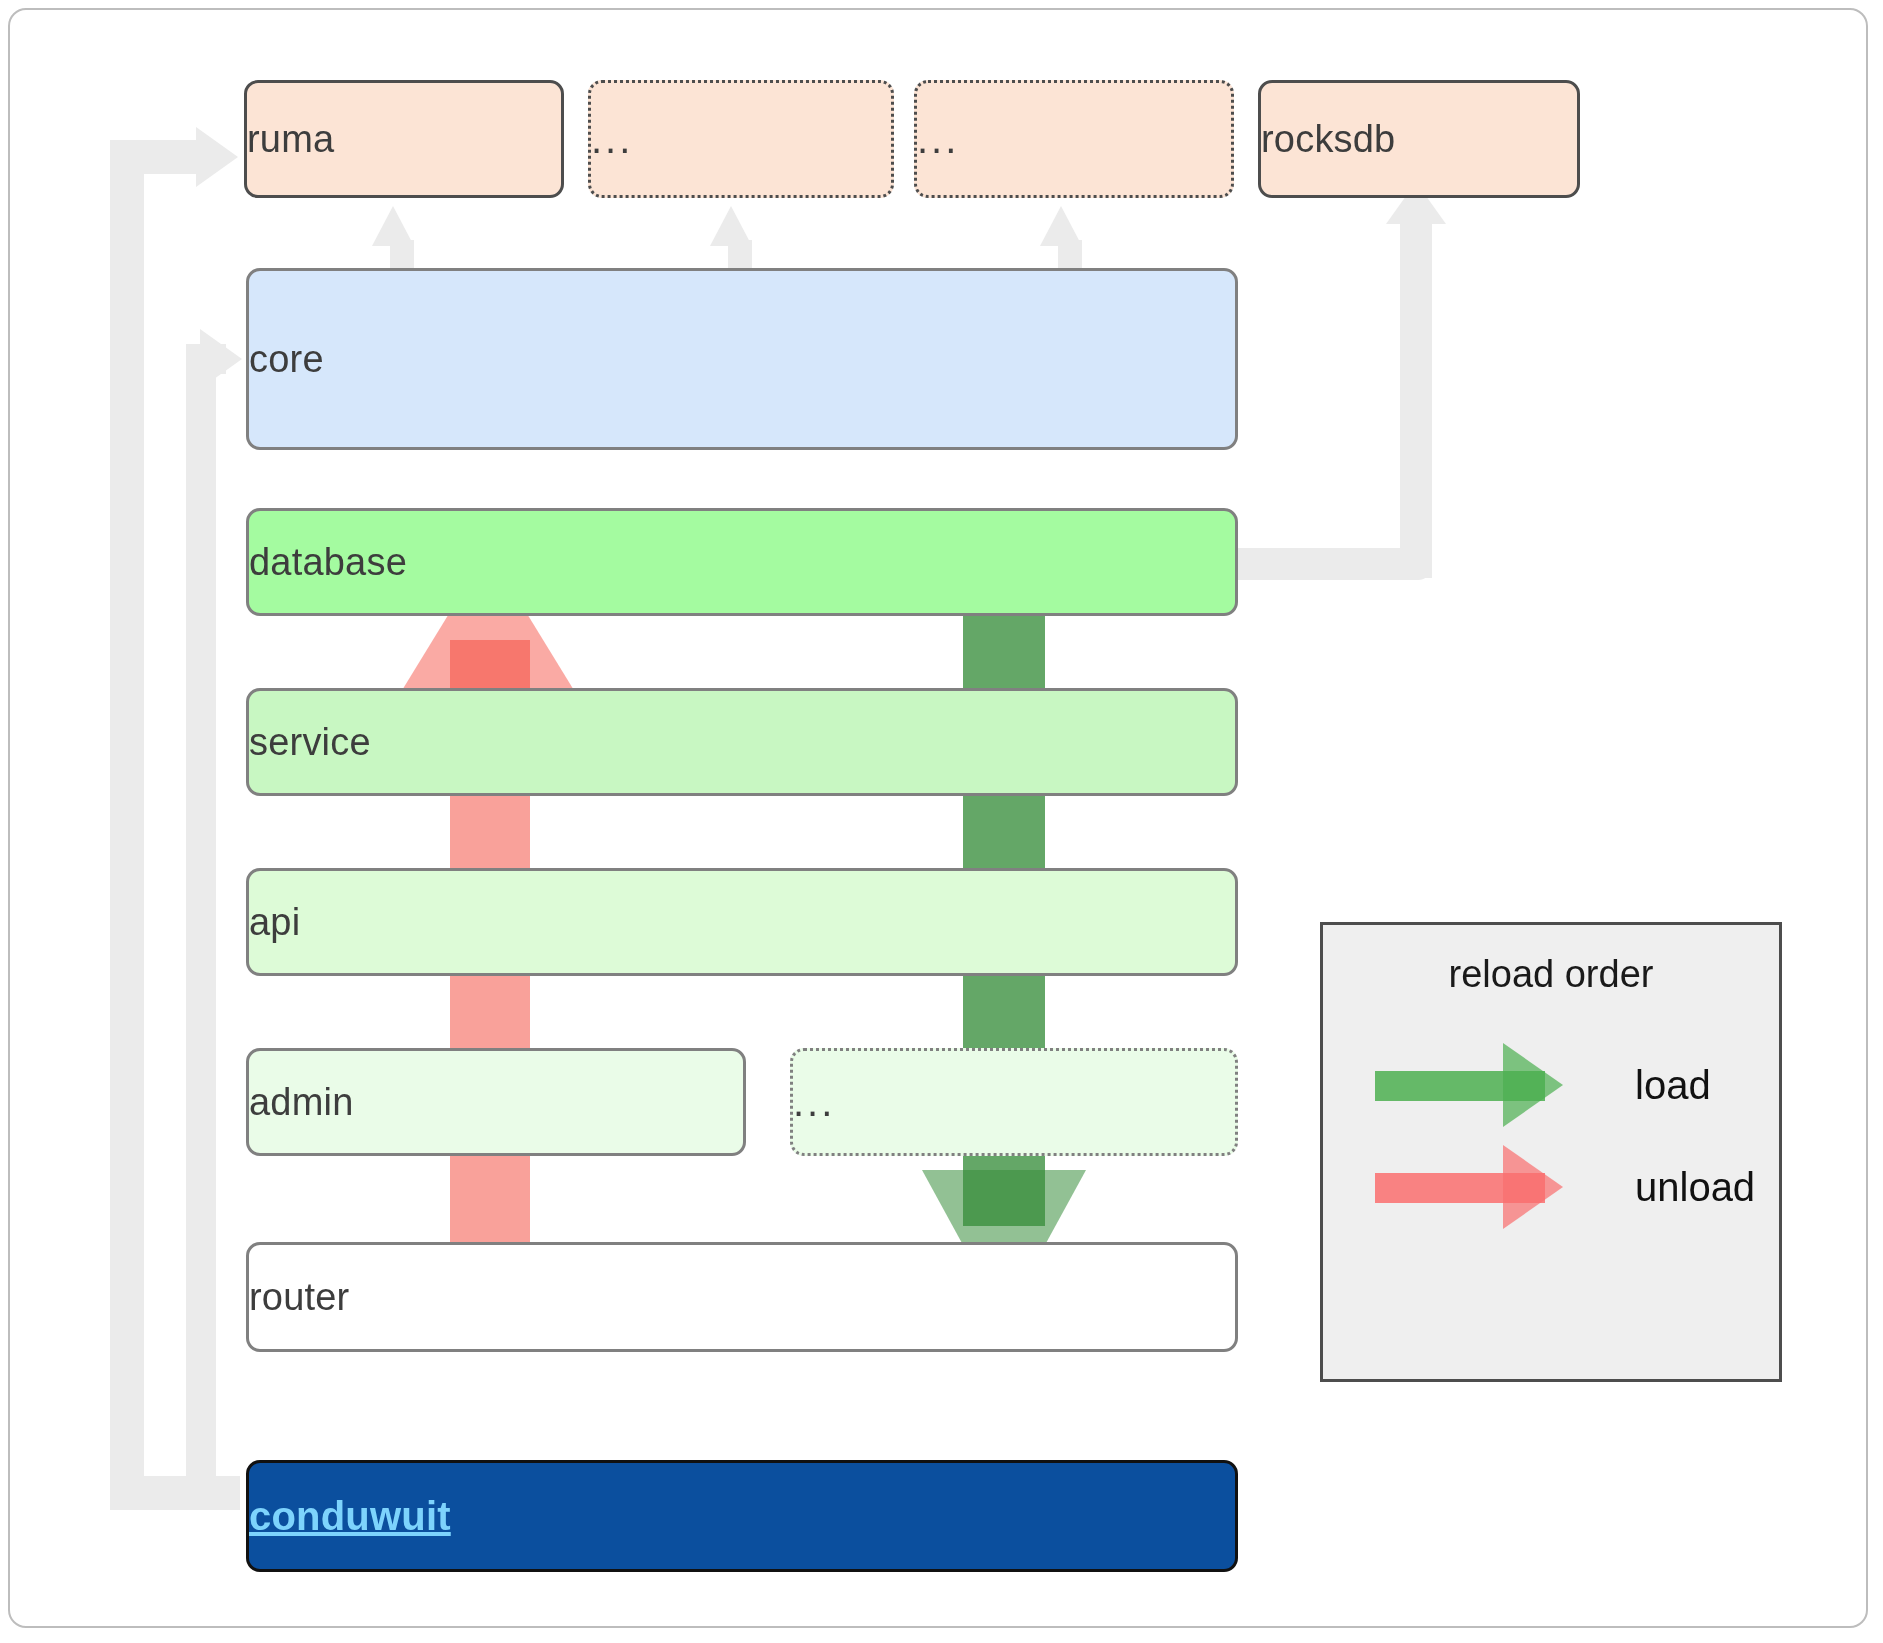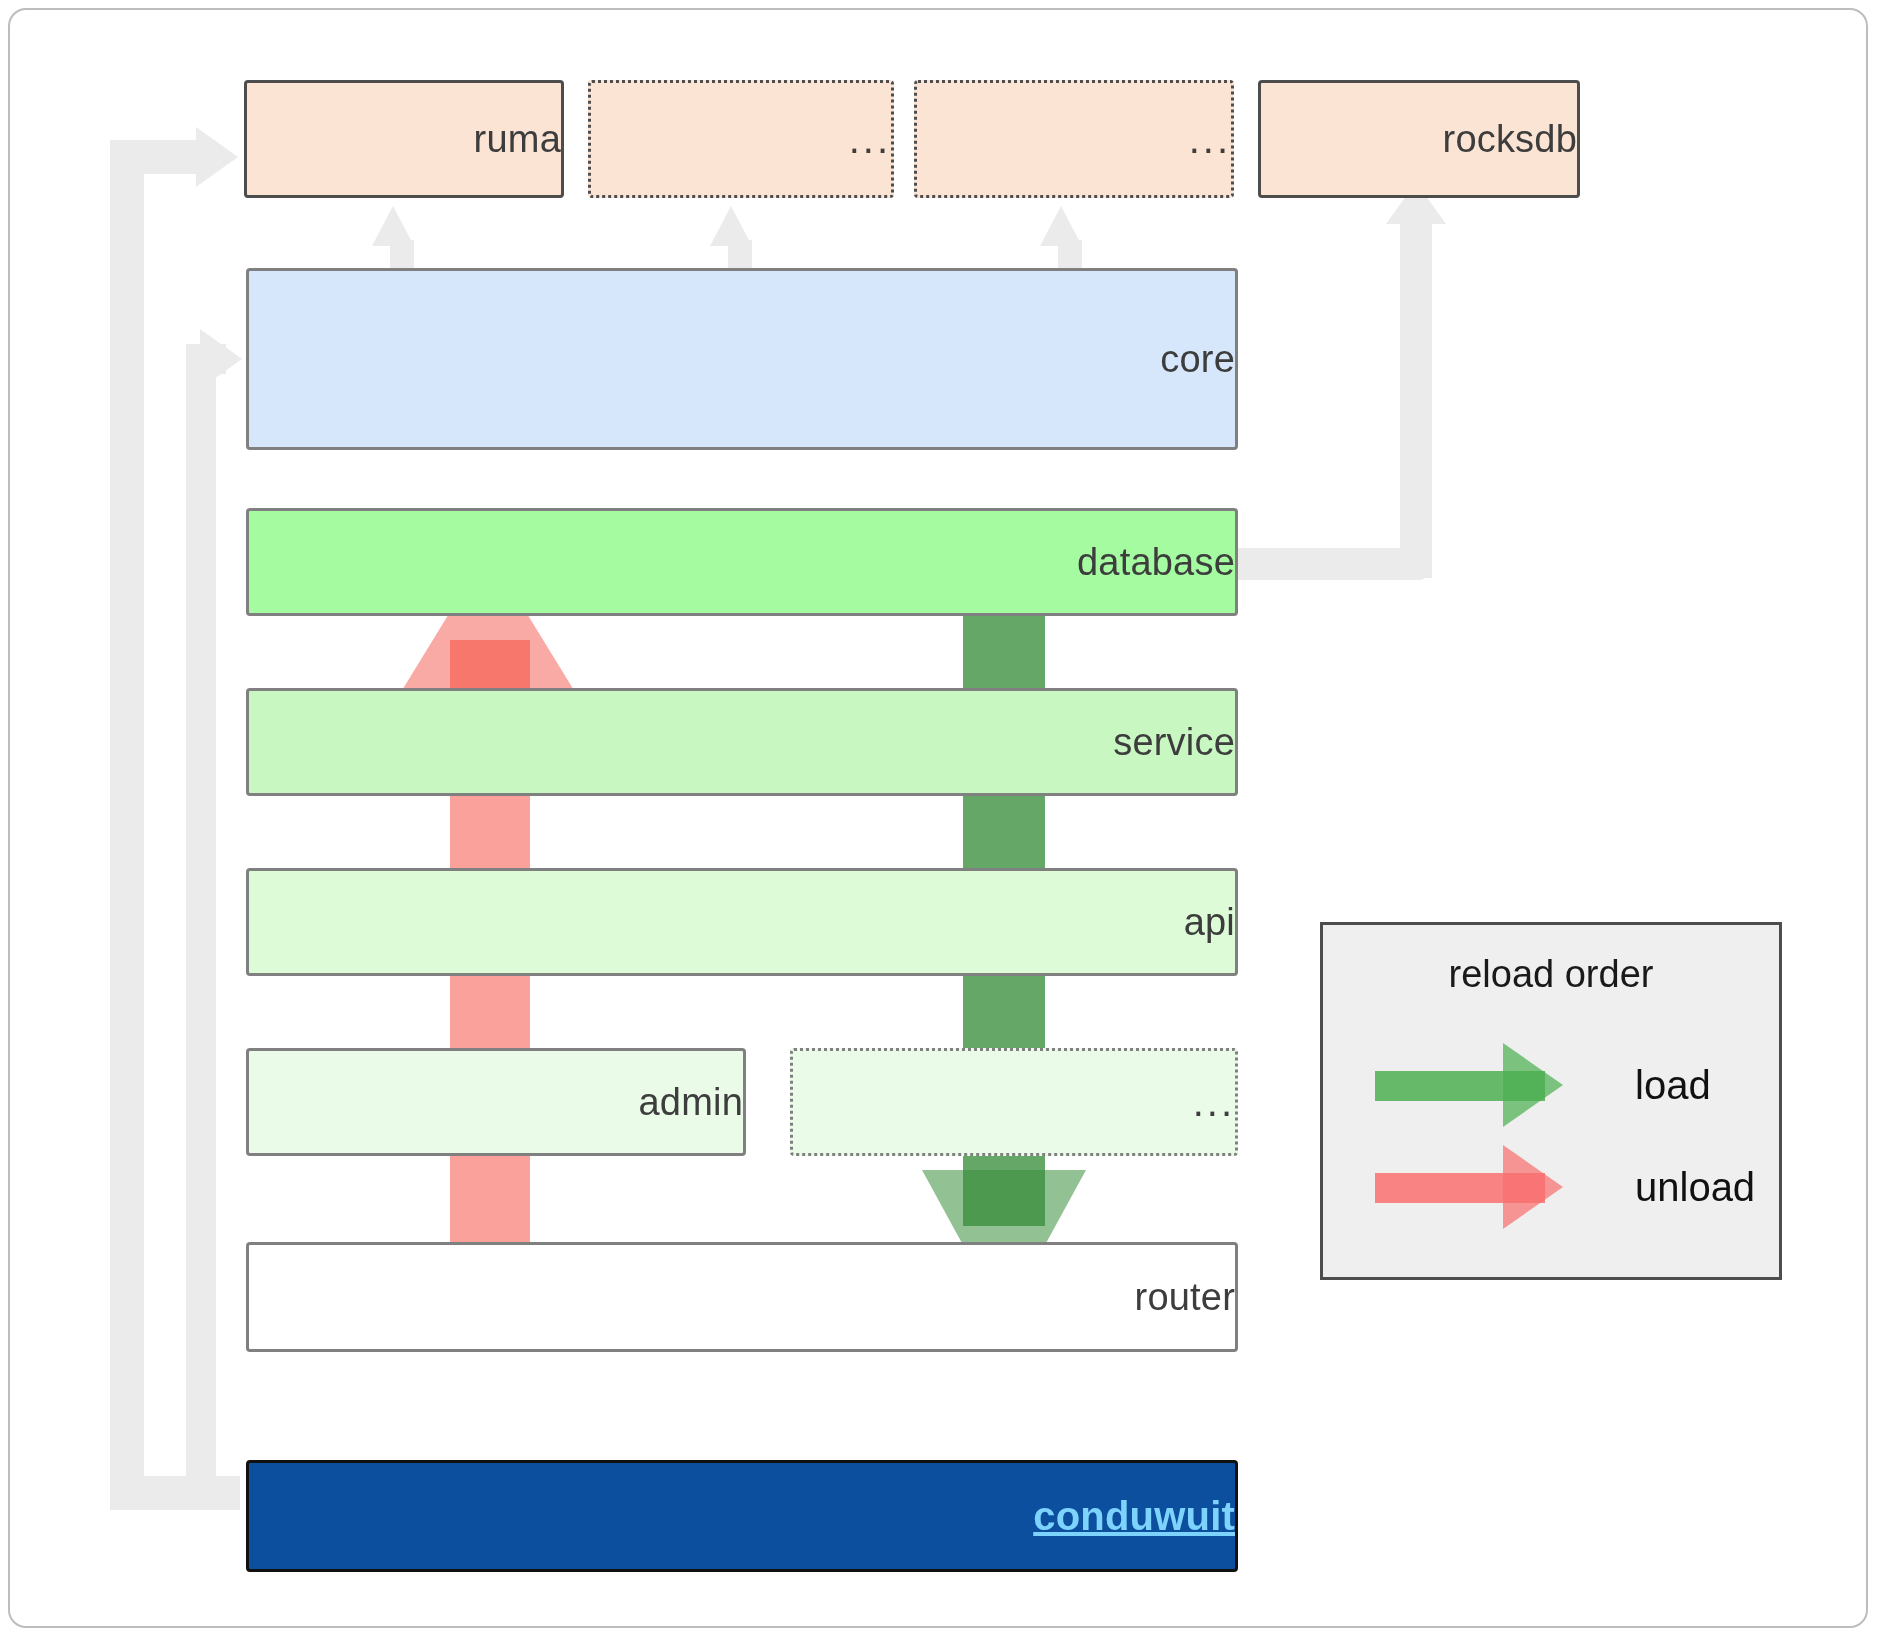--- a/index.html
+++ b/index.html
@@ -25,22 +25,22 @@
     border-radius: 18px;
     box-sizing: border-box;
     background: #ffffff;
   }
 
   .node {
     position: absolute;
     box-sizing: border-box;
     display: flex;
     align-items: center;
-    justify-content: flex-end;
-    border-radius: 4px;
+    justify-content: flex-start;
+    border-radius: 14px;
     font-size: 38px;
     color: #3d3d3d;
     letter-spacing: 0.2px;
     z-index: 6;
   }
   .node .lbl { position: relative; z-index: 2; }
 
   
   .dep {
     background: #fce4d5;
@@ -203,21 +203,21 @@
   </div>
 
   <div class="node router" style="left:246px; top:1242px; width:992px; height:110px;">
     <span class="lbl">router</span>
   </div>
 
   <div class="node conduwuit" style="left:246px; top:1460px; width:992px; height:112px;">
     <span class="lbl">conduwuit</span>
   </div>
 
-  <div id="legend" style="left:1320px; top:922px; width:462px; height:358px;">
+  <div id="legend" style="left:1320px; top:922px; width:462px; height:460px;">
     <div class="title">reload order</div>
 
     <div class="lg-row" style="left:52px; top:130px;">
       <div class="lg-arrow">
         <div class="lg-shaft" style="background: rgba(76,175,80,0.85);"></div>
         <div class="lg-head" style="border-left: 60px solid rgba(76,175,80,0.70);"></div>
       </div>
       <span class="lg-label">load</span>
     </div>
 

